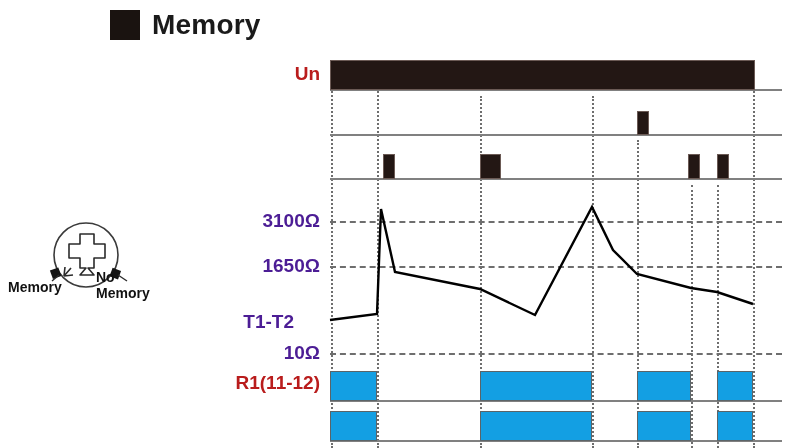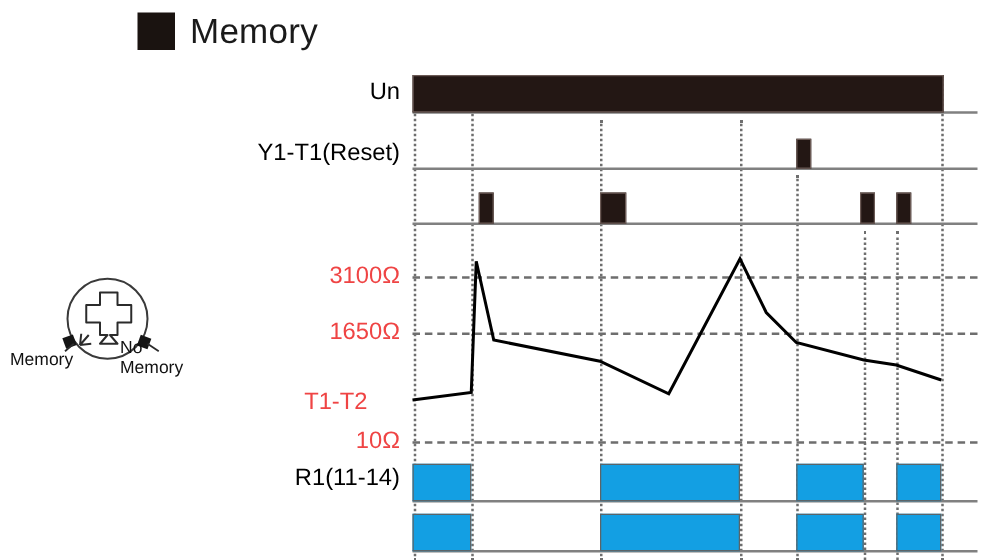--- a/index.html
+++ b/index.html
@@ -13,20 +13,21 @@
     position: relative;
     overflow: hidden;
     font-family: "Liberation Sans", sans-serif;
     color: #1a1a1a;
   }
   #root {
     position: absolute;
     left: 0; top: 0;
     width: 650px;
     height: 448px;
+    font-weight: bold;
   }
 
   
   .legend {
     position: absolute;
     left: 110px;
     top: 10px;
     display: flex;
     align-items: center;
     gap: 12px;
@@ -67,29 +68,29 @@
     left: 0;
     top: 0;
     width: 790px;
     height: 448px;
   }
   .row-label {
     position: absolute;
     right: 0;
     text-align: right;
     font-size: 19px;
-    color: #000000;
+    color: #b91c1c;
     white-space: nowrap;
     line-height: 1;
   }
   .axis-label {
     position: absolute;
     text-align: center;
     font-size: 19px;
-    color: #ef4444;
+    color: #4c1d95;
     white-space: nowrap;
     line-height: 1;
   }
   .baseline {
     position: absolute;
     height: 2px;
     background: #808080;
   }
   .pulse {
     position: absolute;
@@ -143,22 +144,21 @@
     <div class="knob-caption left">Memory</div>
     <div class="knob-caption right">
       <div>No</div>
       <div>Memory</div>
     </div>
   </div>
 
   <div class="chart">
 
     <div class="row-label" style="top:64px; right:470px;">Un</div>
-    <div class="row-label" style="top:113px; right:470px;">Y1-T1(Reset)</div>
-    <div class="row-label" style="top:373px; right:470px;">R1(11-14)</div>
+    <div class="row-label" style="top:373px; right:470px;">R1(11-12)</div>
 
     <div class="axis-label" style="top:211px; right:470px;">3100Ω</div>
     <div class="axis-label" style="top:256px; right:470px;margin-left:44px;">1650Ω</div>
     <div class="axis-label" style="top:312px; right:496px;">T1-T2</div>
     <div class="axis-label" style="top:343px; right:470px;margin-left:48px;">10Ω</div>
 
     <div class="hgrid" style="left:330px; top:221px; width:452px;"></div>
     <div class="hgrid" style="left:330px; top:266px; width:452px;"></div>
     <div class="hgrid" style="left:330px; top:353px; width:452px;"></div>
 

